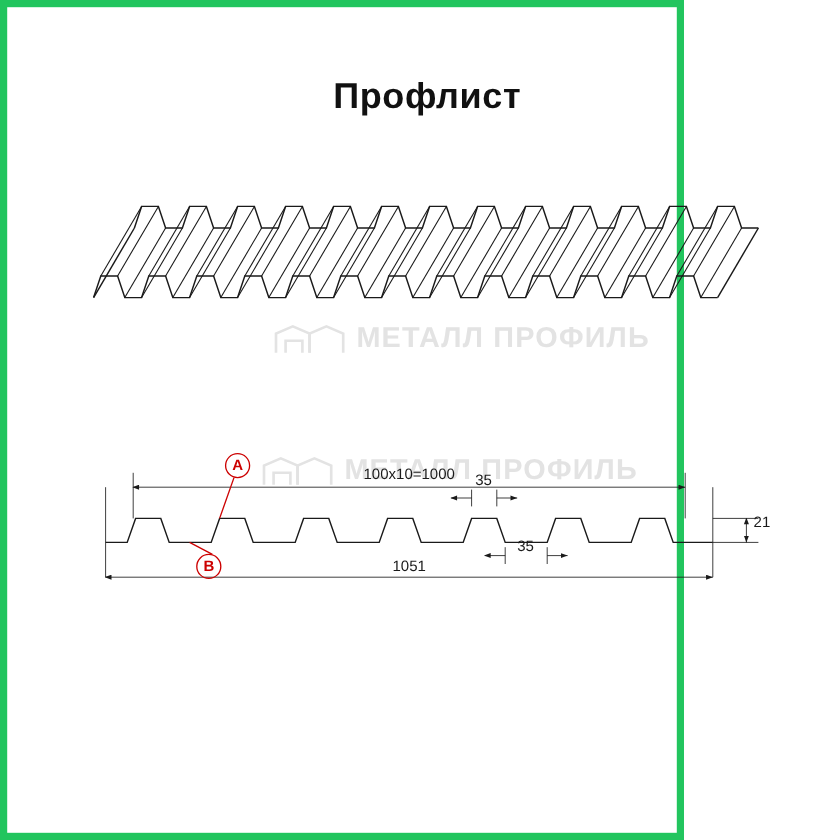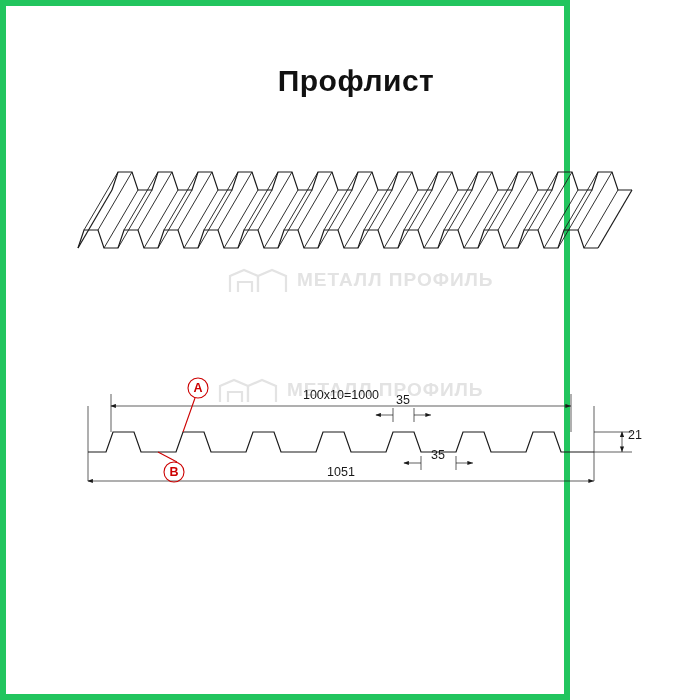--- a/index.html
+++ b/index.html
@@ -65,21 +65,21 @@
     text-align: center;
     font-size: 14.5px;
     font-weight: bold;
     color: #111111;
   }
   .wm {
     position: absolute;
     pointer-events: none;
     color: #e3e3e3;
     font-weight: bold;
-    font-size: 19px;
+    font-size: 24px;
     letter-spacing: 1px;
     white-space: nowrap;
     user-select: none;
   }
   .wm1 { top: 262px; left: 222px; }
   .wm2 { top: 372px; left: 212px; }
   .wm-mark {
     display: inline-block;
     vertical-align: middle;
     margin-right: 9px;

